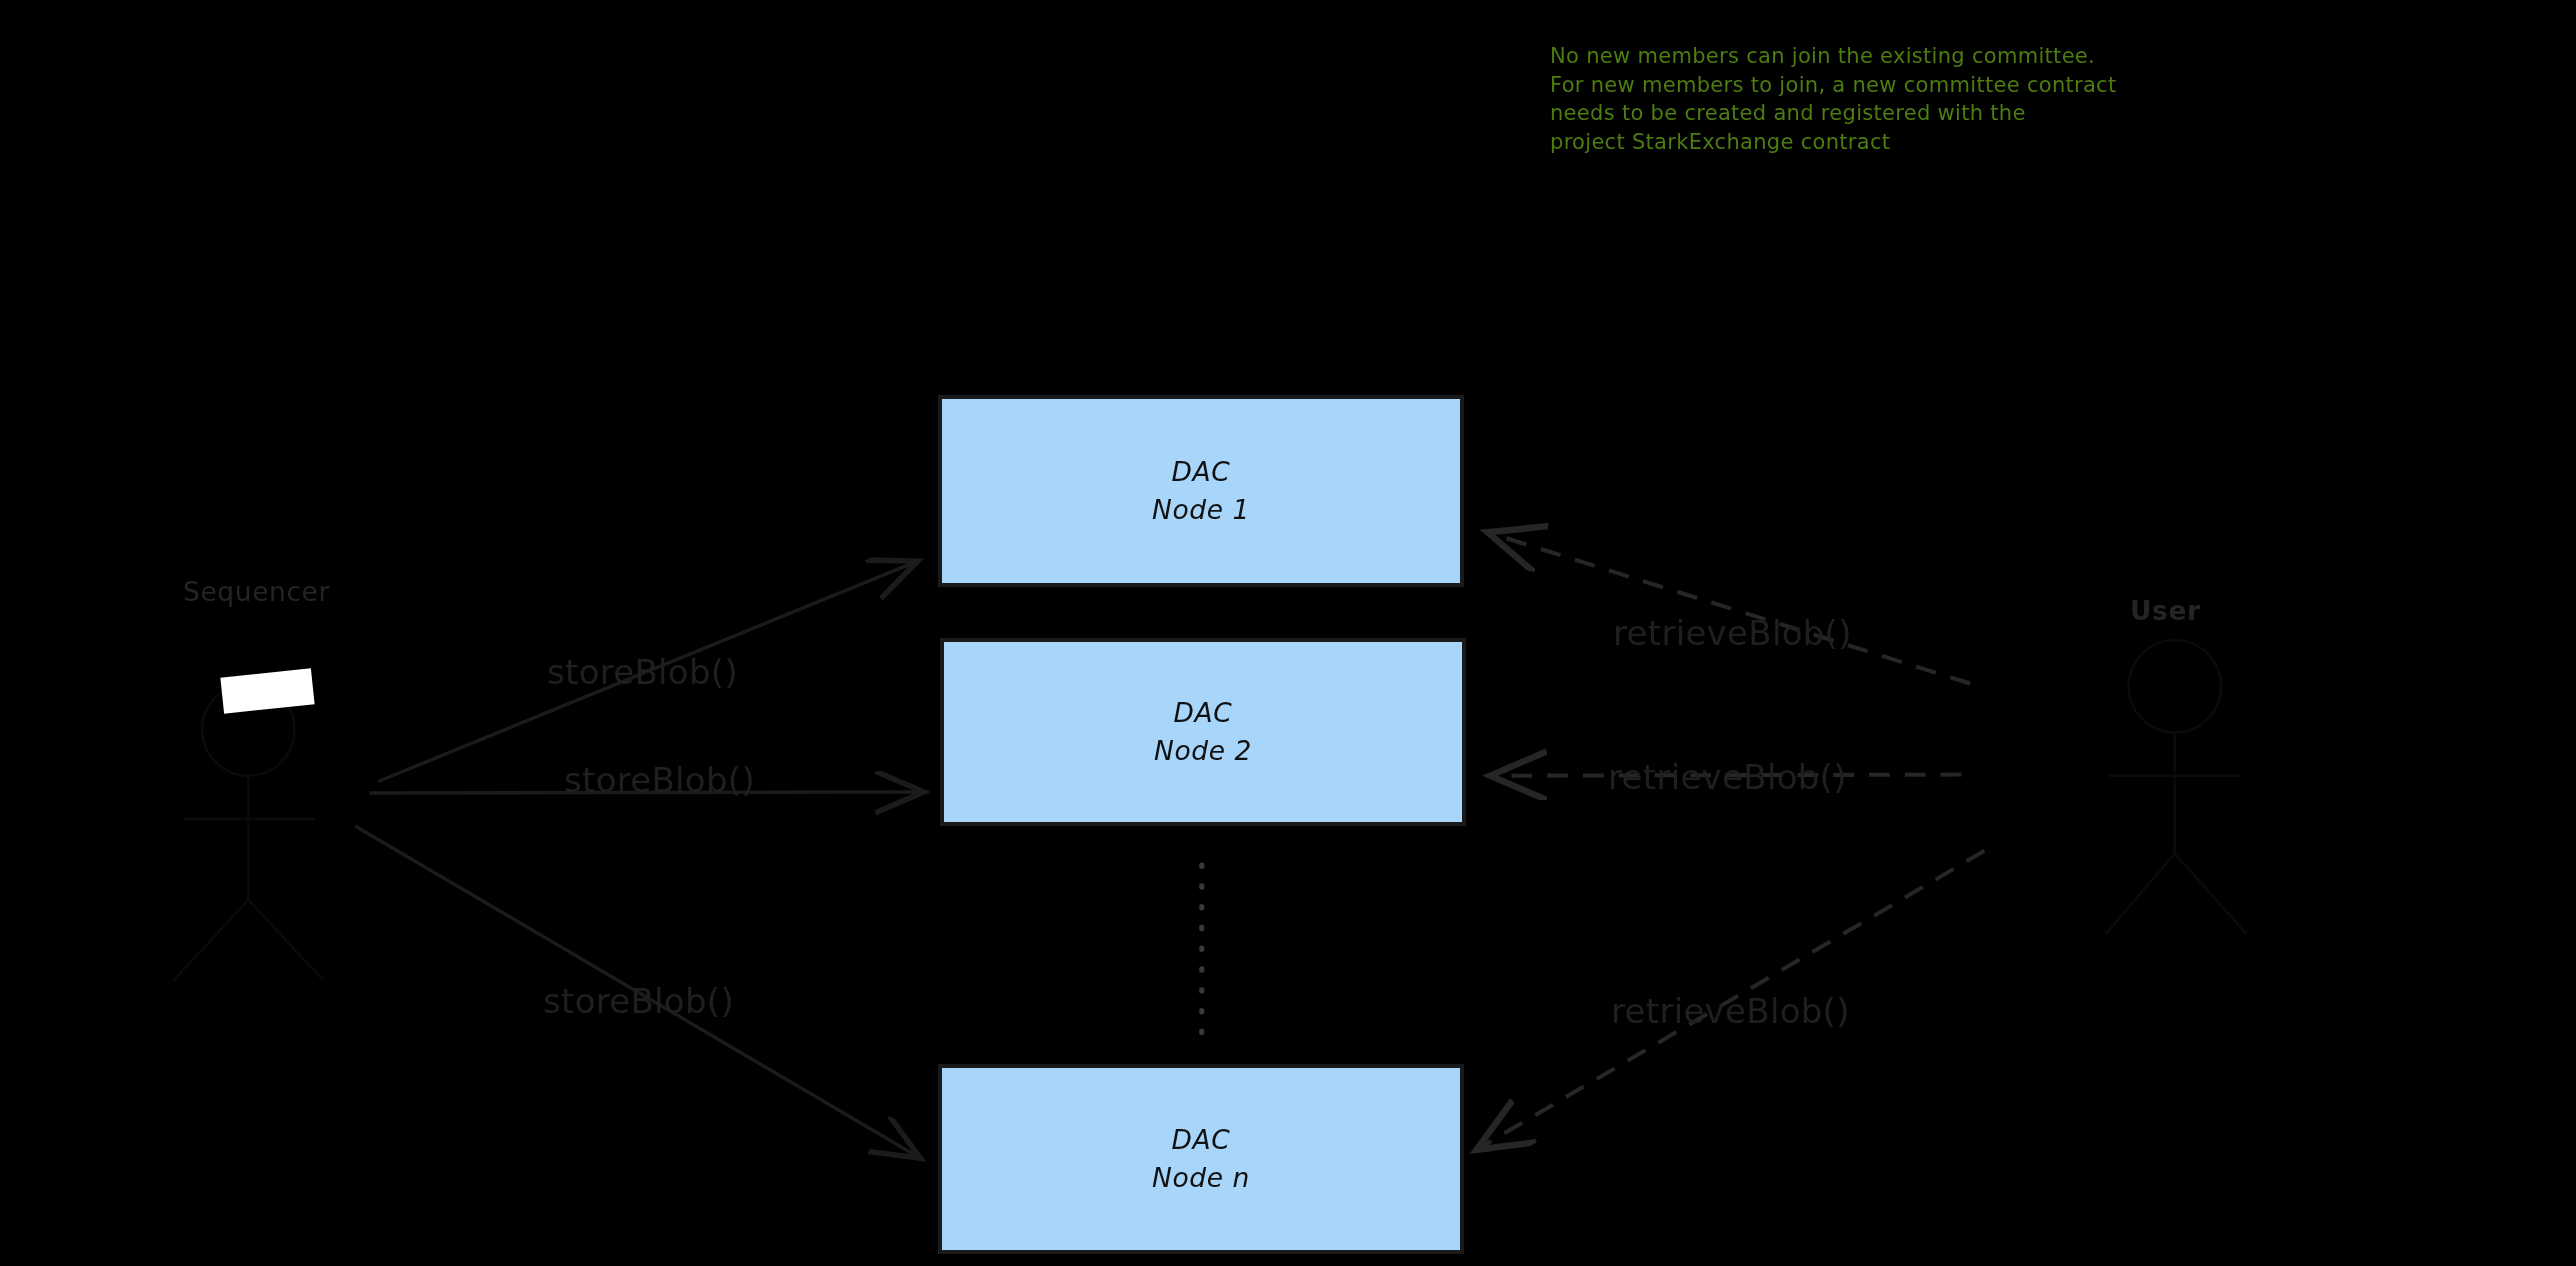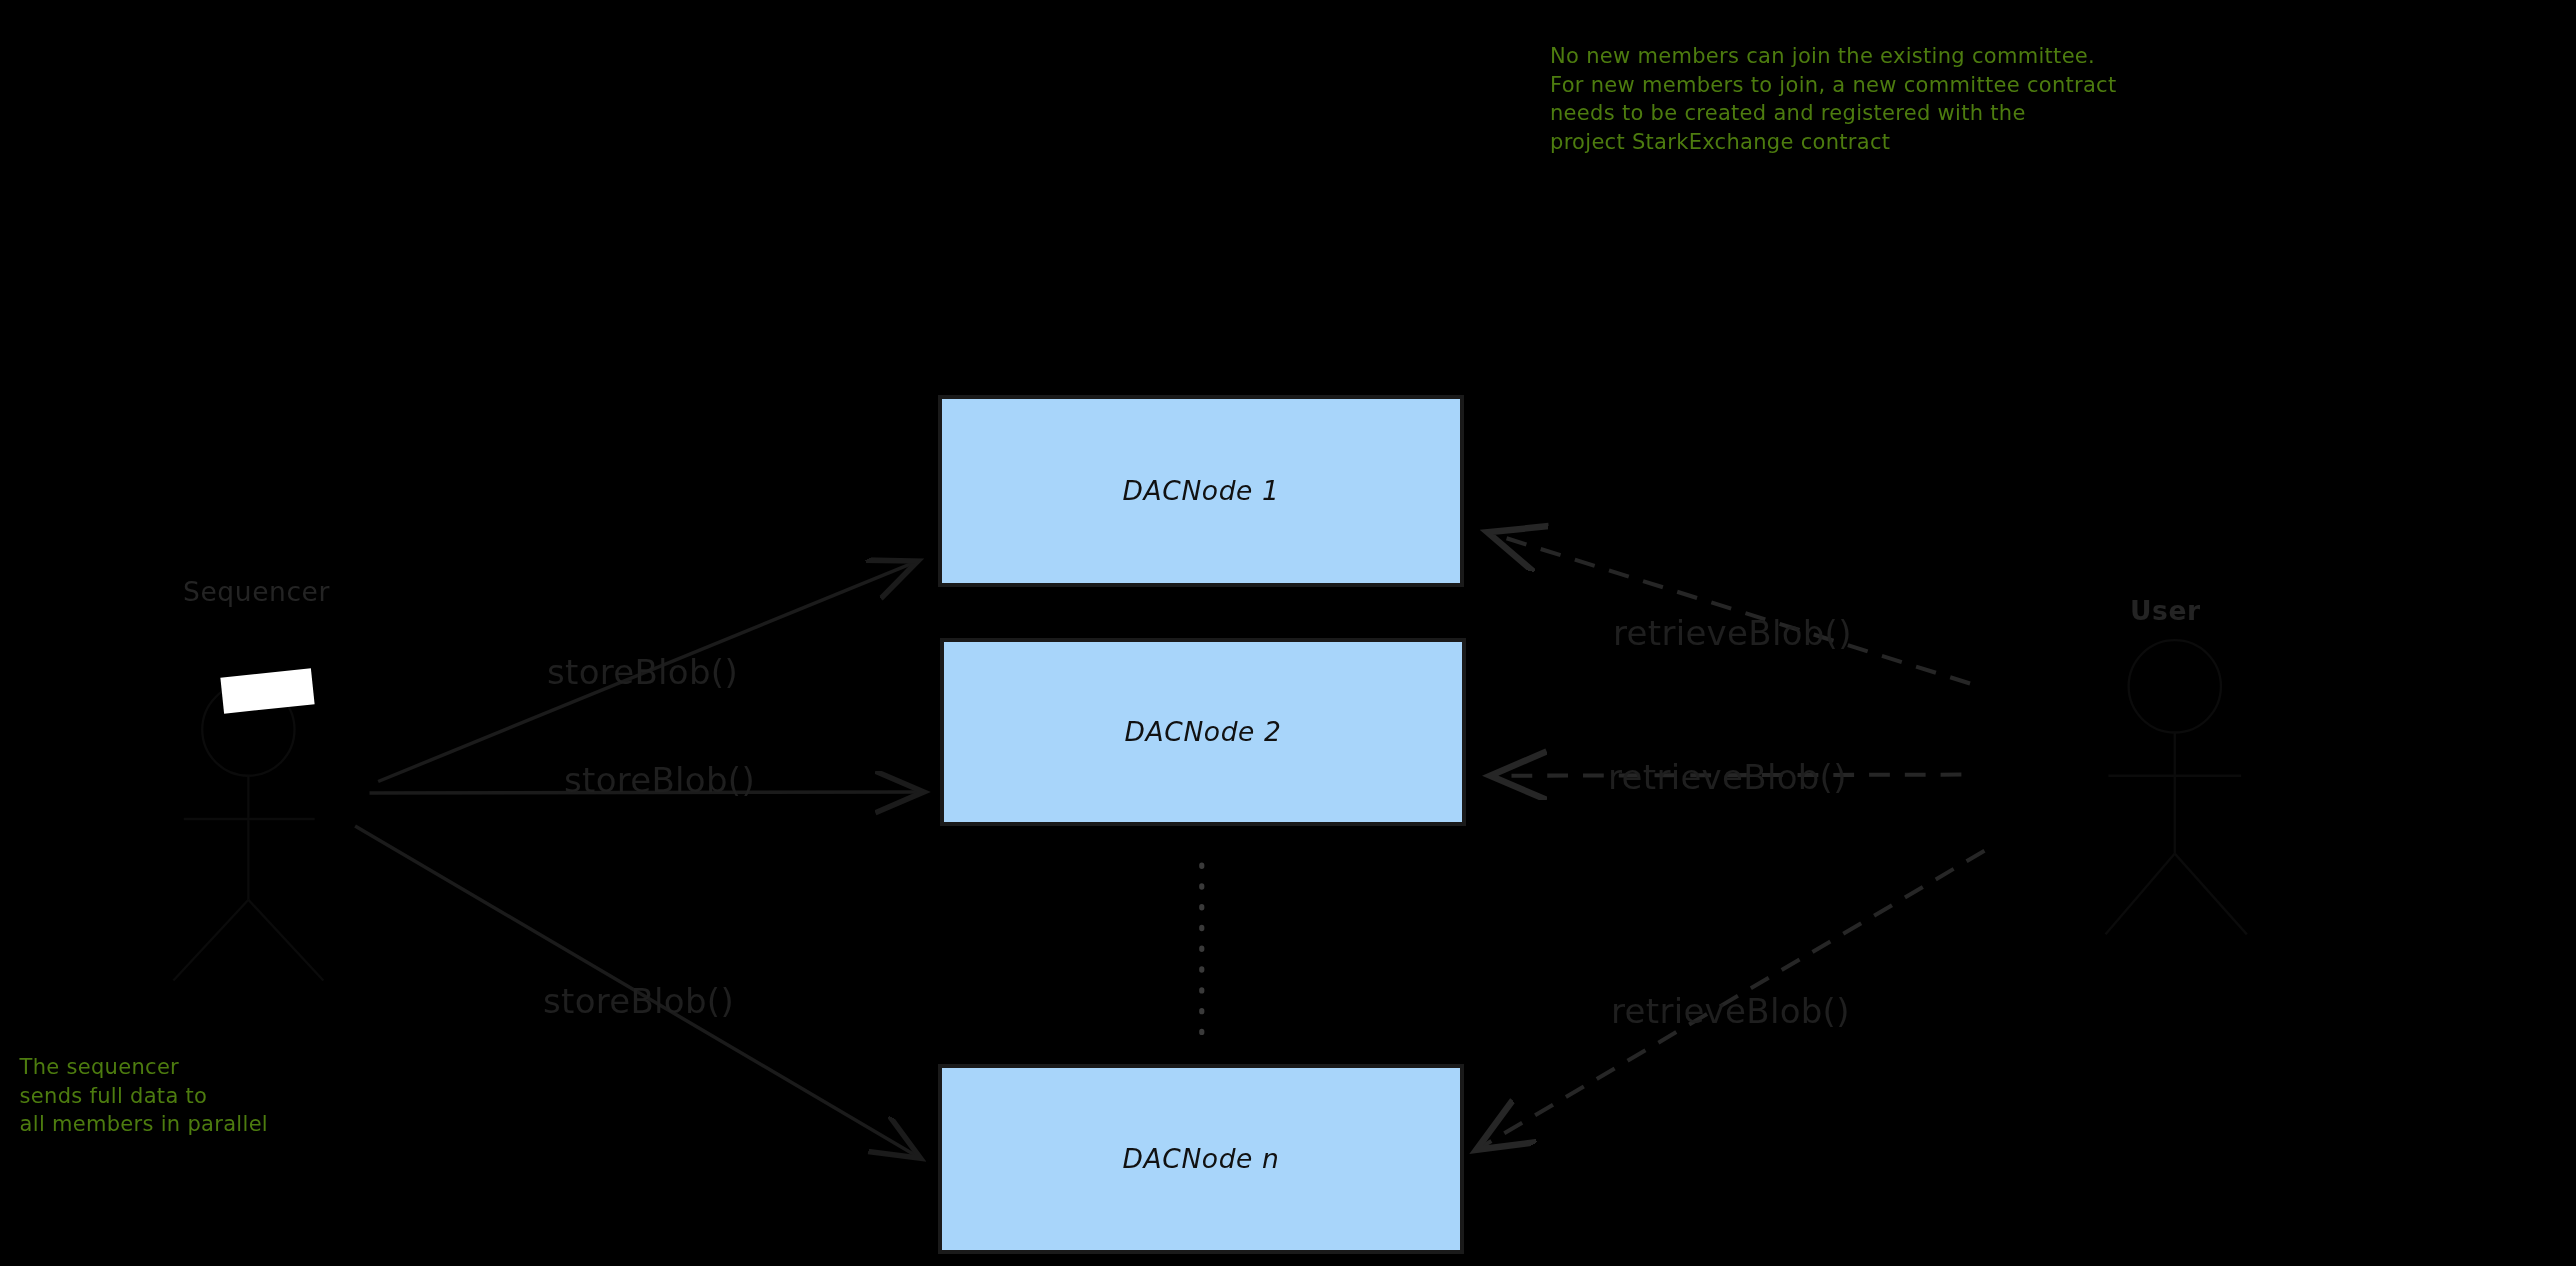--- a/index.html
+++ b/index.html
@@ -10,21 +10,21 @@
   }
   #stage{position:absolute;left:0;top:0;width:2576px;height:1266px;background:#000;}
 
   svg.layer{position:absolute;left:0;top:0;width:2576px;height:1266px;overflow:visible;}
 
   .node-box{
     position:absolute;
     background:#a8d5fa;
     border:4px solid #1a1a1a;
     box-sizing:border-box;
-    display:flex;flex-direction:row;
+    display:flex;flex-direction:column;
     align-items:center;justify-content:center;
     color:#111;
     font-family:"DejaVu Sans", sans-serif;
     font-style:italic;
     font-size:26.5px;
     line-height:1.42;
     letter-spacing:0.6px;
   }
   .node-box .ln{display:block;white-space:nowrap;}
 
@@ -146,18 +146,15 @@
   <div class="edge-label" style="left:1613px;top:613px;">retrieveBlob()</div>
   <div class="edge-label" style="left:1608px;top:757px;">retrieveBlob()</div>
   <div class="edge-label" style="left:1611px;top:991px;">retrieveBlob()</div>
 
   <div class="annot" style="left:1550px;top:22px;width:935px;">No new members can join the existing committee.
 For new members to join, a new committee contract
 needs to be created and registered with the
 project StarkExchange contract</div>
 
 
-  <div class="annot" style="left:19.6px;top:1033px;width:438px;">The sequencer
-sends full data to
-all members in parallel</div>
 
 </div>
 
 
 </body></html>

